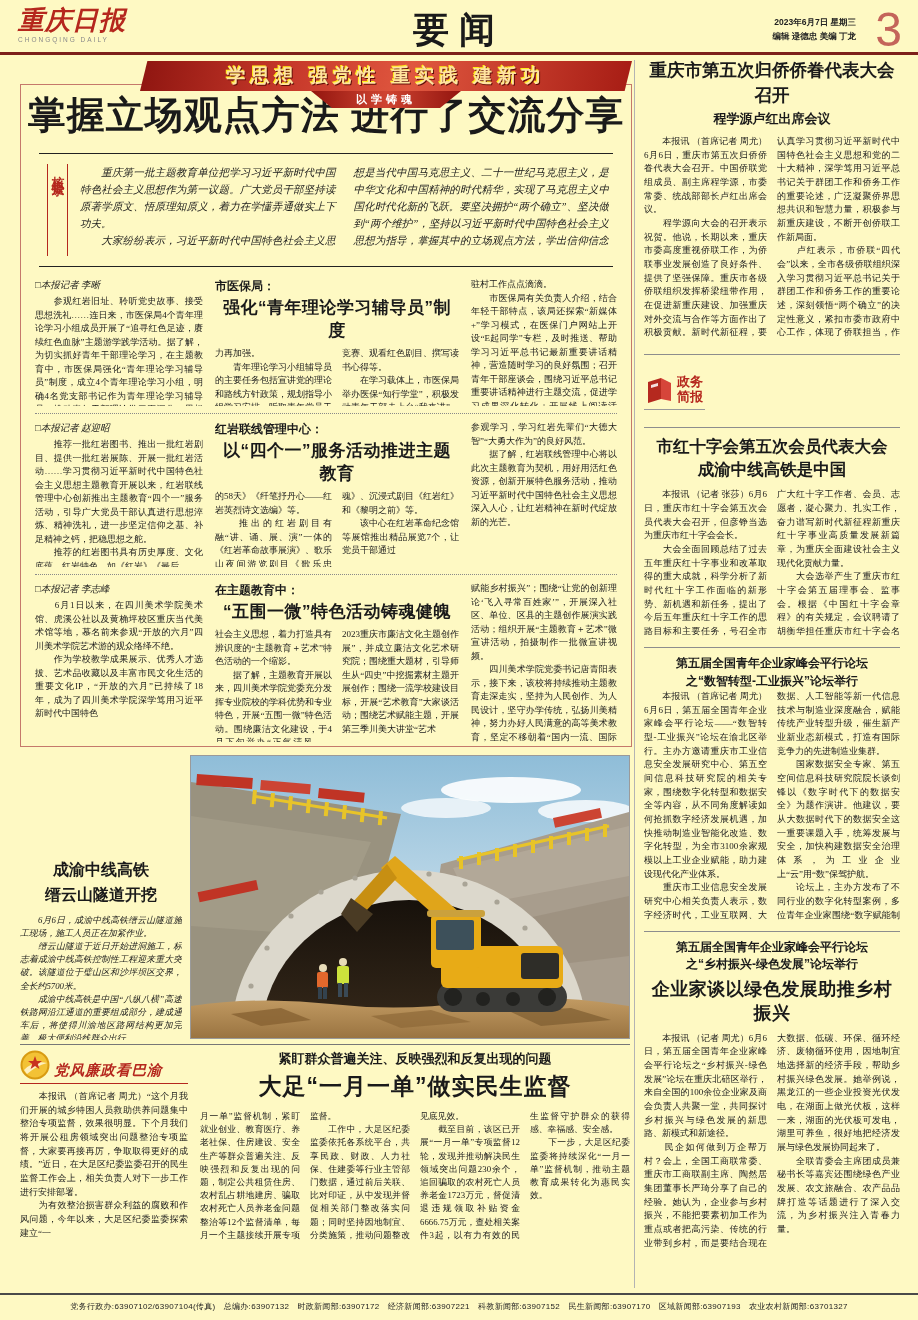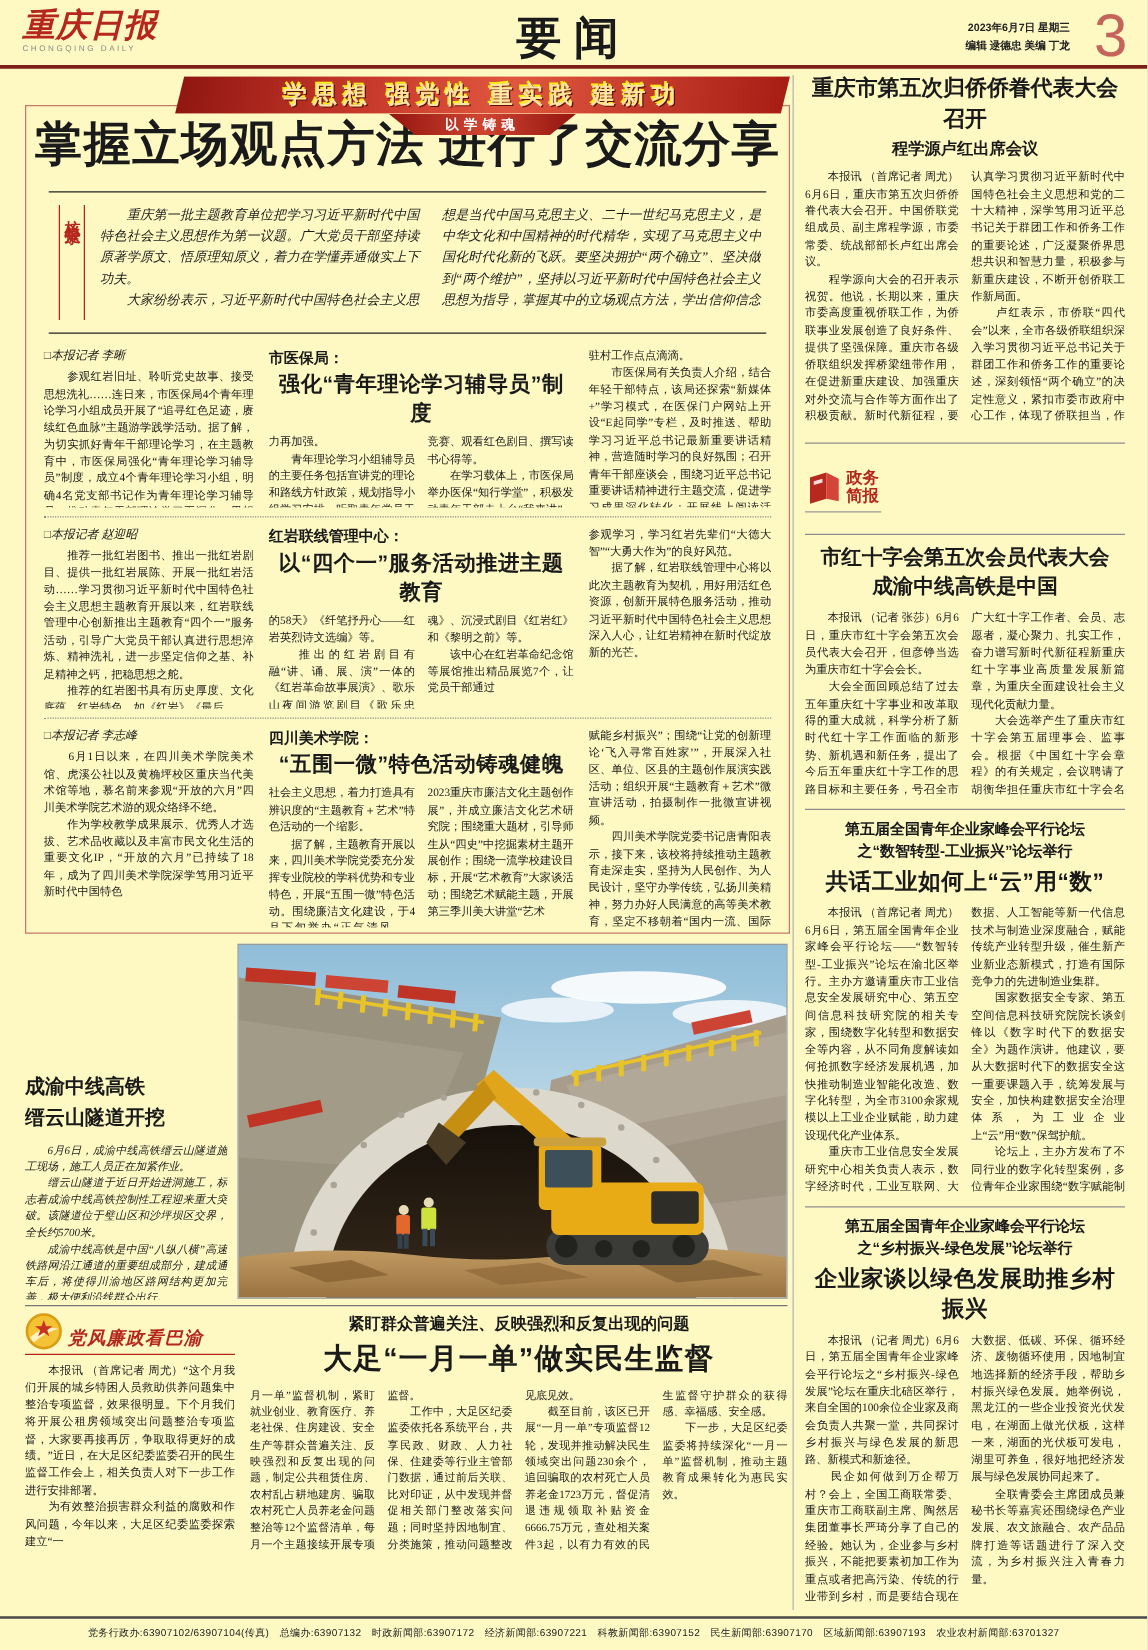--- a/index.html
+++ b/index.html
@@ -51,21 +51,21 @@
   .feature-title{font-size:17px;font-weight:900;text-align:center;margin:1px 0 5px;letter-spacing:.5px;font-family:"Liberation Sans",sans-serif;}
   .feature-body{column-count:2;column-gap:10px;font-size:9px;line-height:1.5;overflow:hidden;}
   .col-cont{width:146px;flex:none;font-size:9px;line-height:1.5;overflow:hidden;}
 
   
   .photo{position:absolute;left:190px;top:755px;width:438px;height:282px;border:1px solid #9a9a9a;background:#cfe0ea;}
   .photo svg{display:block;width:100%;height:100%;}
 
   
   .rail{position:absolute;left:20px;top:858px;width:162px;height:182px;overflow:hidden;}
-  .rail-title{font-size:16px;font-weight:900;text-align:left;line-height:1.55;font-family:"Liberation Sans",sans-serif;}
+  .rail-title{font-size:16px;font-weight:900;text-align:center;line-height:1.55;font-family:"Liberation Sans",sans-serif;}
   .rail-body{font-size:8.8px;line-height:1.5;font-style:italic;margin-top:6px;}
 
   
   .bottom-rule{position:absolute;left:20px;top:1044px;width:610px;border-top:1px solid #777;}
   .bottom{position:absolute;left:20px;top:1050px;width:610px;height:240px;display:flex;gap:12px;overflow:hidden;}
   .bf{width:168px;flex:none;overflow:hidden;}
   .bf-head{display:flex;align-items:flex-end;gap:4px;border-bottom:1px solid #b5271d;padding-bottom:3px;}
   .bf-title{color:#b5271d;font-weight:900;font-size:14.5px;font-style:italic;letter-spacing:1px;white-space:nowrap;}
   .bf-text{font-size:9px;line-height:1.52;margin-top:6px;height:190px;overflow:hidden;}
   .dz{flex:1;overflow:hidden;}
@@ -160,21 +160,21 @@
 　　据了解，红岩联线管理中心将以此次主题教育为契机，用好用活红色资源，创新开展特色服务活动，推动习近平新时代中国特色社会主义思想深入人心，让红岩精神在新时代绽放新的光芒。</div>
       </div>
 
       <div class="grow sep r3">
         <div class="col-byline">
           <div class="byline">□本报记者 李志峰</div>
           <div class="pre just">　　6月1日以来，在四川美术学院美术馆、虎溪公社以及黄桷坪校区重庆当代美术馆等地，慕名前来参观“开放的六月”四川美术学院艺术游的观众络绎不绝。
 　　作为学校教学成果展示、优秀人才选拔、艺术品收藏以及丰富市民文化生活的重要文化IP，“开放的六月”已持续了18年，成为了四川美术学院深学笃用习近平新时代中国特色</div>
         </div>
         <div class="feature">
-          <div class="feature-org">四川美术学院：</div>
+          <div class="feature-org">在主题教育中：</div>
           <div class="feature-title">“五围一微”特色活动铸魂健魄</div>
           <div class="feature-body pre just">社会主义思想，着力打造具有辨识度的“主题教育＋艺术”特色活动的一个缩影。
 　　据了解，主题教育开展以来，四川美术学院党委充分发挥专业院校的学科优势和专业特色，开展“五围一微”特色活动。围绕廉洁文化建设，于4月下旬举办“正气清风——2023重庆市廉洁文化主题创作展”，并成立廉洁文化艺术研究院；围绕重大题材，引导师生从“四史”中挖掘素材主题开展创作；围绕一流学校建设目标，开展“艺术教育”大家谈活动；围绕艺术赋能主题，开展第三季川美大讲堂“艺术</div>
         </div>
         <div class="col-cont pre just">赋能乡村振兴”；围绕“让党的创新理论‘飞入寻常百姓家’”，开展深入社区、单位、区县的主题创作展演实践活动；组织开展“主题教育＋艺术”微宣讲活动，拍摄制作一批微宣讲视频。
 　　四川美术学院党委书记唐青阳表示，接下来，该校将持续推动主题教育走深走实，坚持为人民创作、为人民设计，坚守办学传统，弘扬川美精神，努力办好人民满意的高等美术教育，坚定不移朝着“国内一流、国际知名”高等美术院校目标勇毅前行。</div>
       </div>
     </div>
   </div>
 
@@ -364,21 +364,20 @@
 　　全市各级红十字会工作者、会员、志愿者和特邀代表近300人参加本次会议。</div>
     </div>
 
     <div class="rc-divider"></div>
 
     <div>
       <div class="rc-kicker">
         <div>第五届全国青年企业家峰会平行论坛</div>
         <div>之“数智转型-工业振兴”论坛举行</div>
       </div>
-      <div class="rc-title-md">共话工业如何上“云”用“数”</div>
       <div class="rc-body h3a pre just">　　本报讯 （首席记者 周尤）6月6日，第五届全国青年企业家峰会平行论坛——“数智转型-工业振兴”论坛在渝北区举行。主办方邀请重庆市工业信息安全发展研究中心、第五空间信息科技研究院的相关专家，围绕数字化转型和数据安全等内容，从不同角度解读如何抢抓数字经济发展机遇，加快推动制造业智能化改造、数字化转型，为全市3100余家规模以上工业企业赋能，助力建设现代化产业体系。
 　　重庆市工业信息安全发展研究中心相关负责人表示，数字经济时代，工业互联网、大数据、人工智能等新一代信息技术与制造业深度融合，赋能传统产业转型升级，催生新产业新业态新模式，打造有国际竞争力的先进制造业集群。
 　　国家数据安全专家、第五空间信息科技研究院院长谈剑锋以《数字时代下的数据安全》为题作演讲。他建议，要从大数据时代下的数据安全这一重要课题入手，统筹发展与安全，加快构建数据安全治理体系，为工业企业上“云”用“数”保驾护航。
 　　论坛上，主办方发布了不同行业的数字化转型案例，多位青年企业家围绕“数字赋能制造业高质量发展”进行了交流分享，共同为重庆制造业“智改数转”建言献策。</div>
     </div>
 
     <div class="rc-divider"></div>
 
     <div>
       <div class="rc-kicker">

